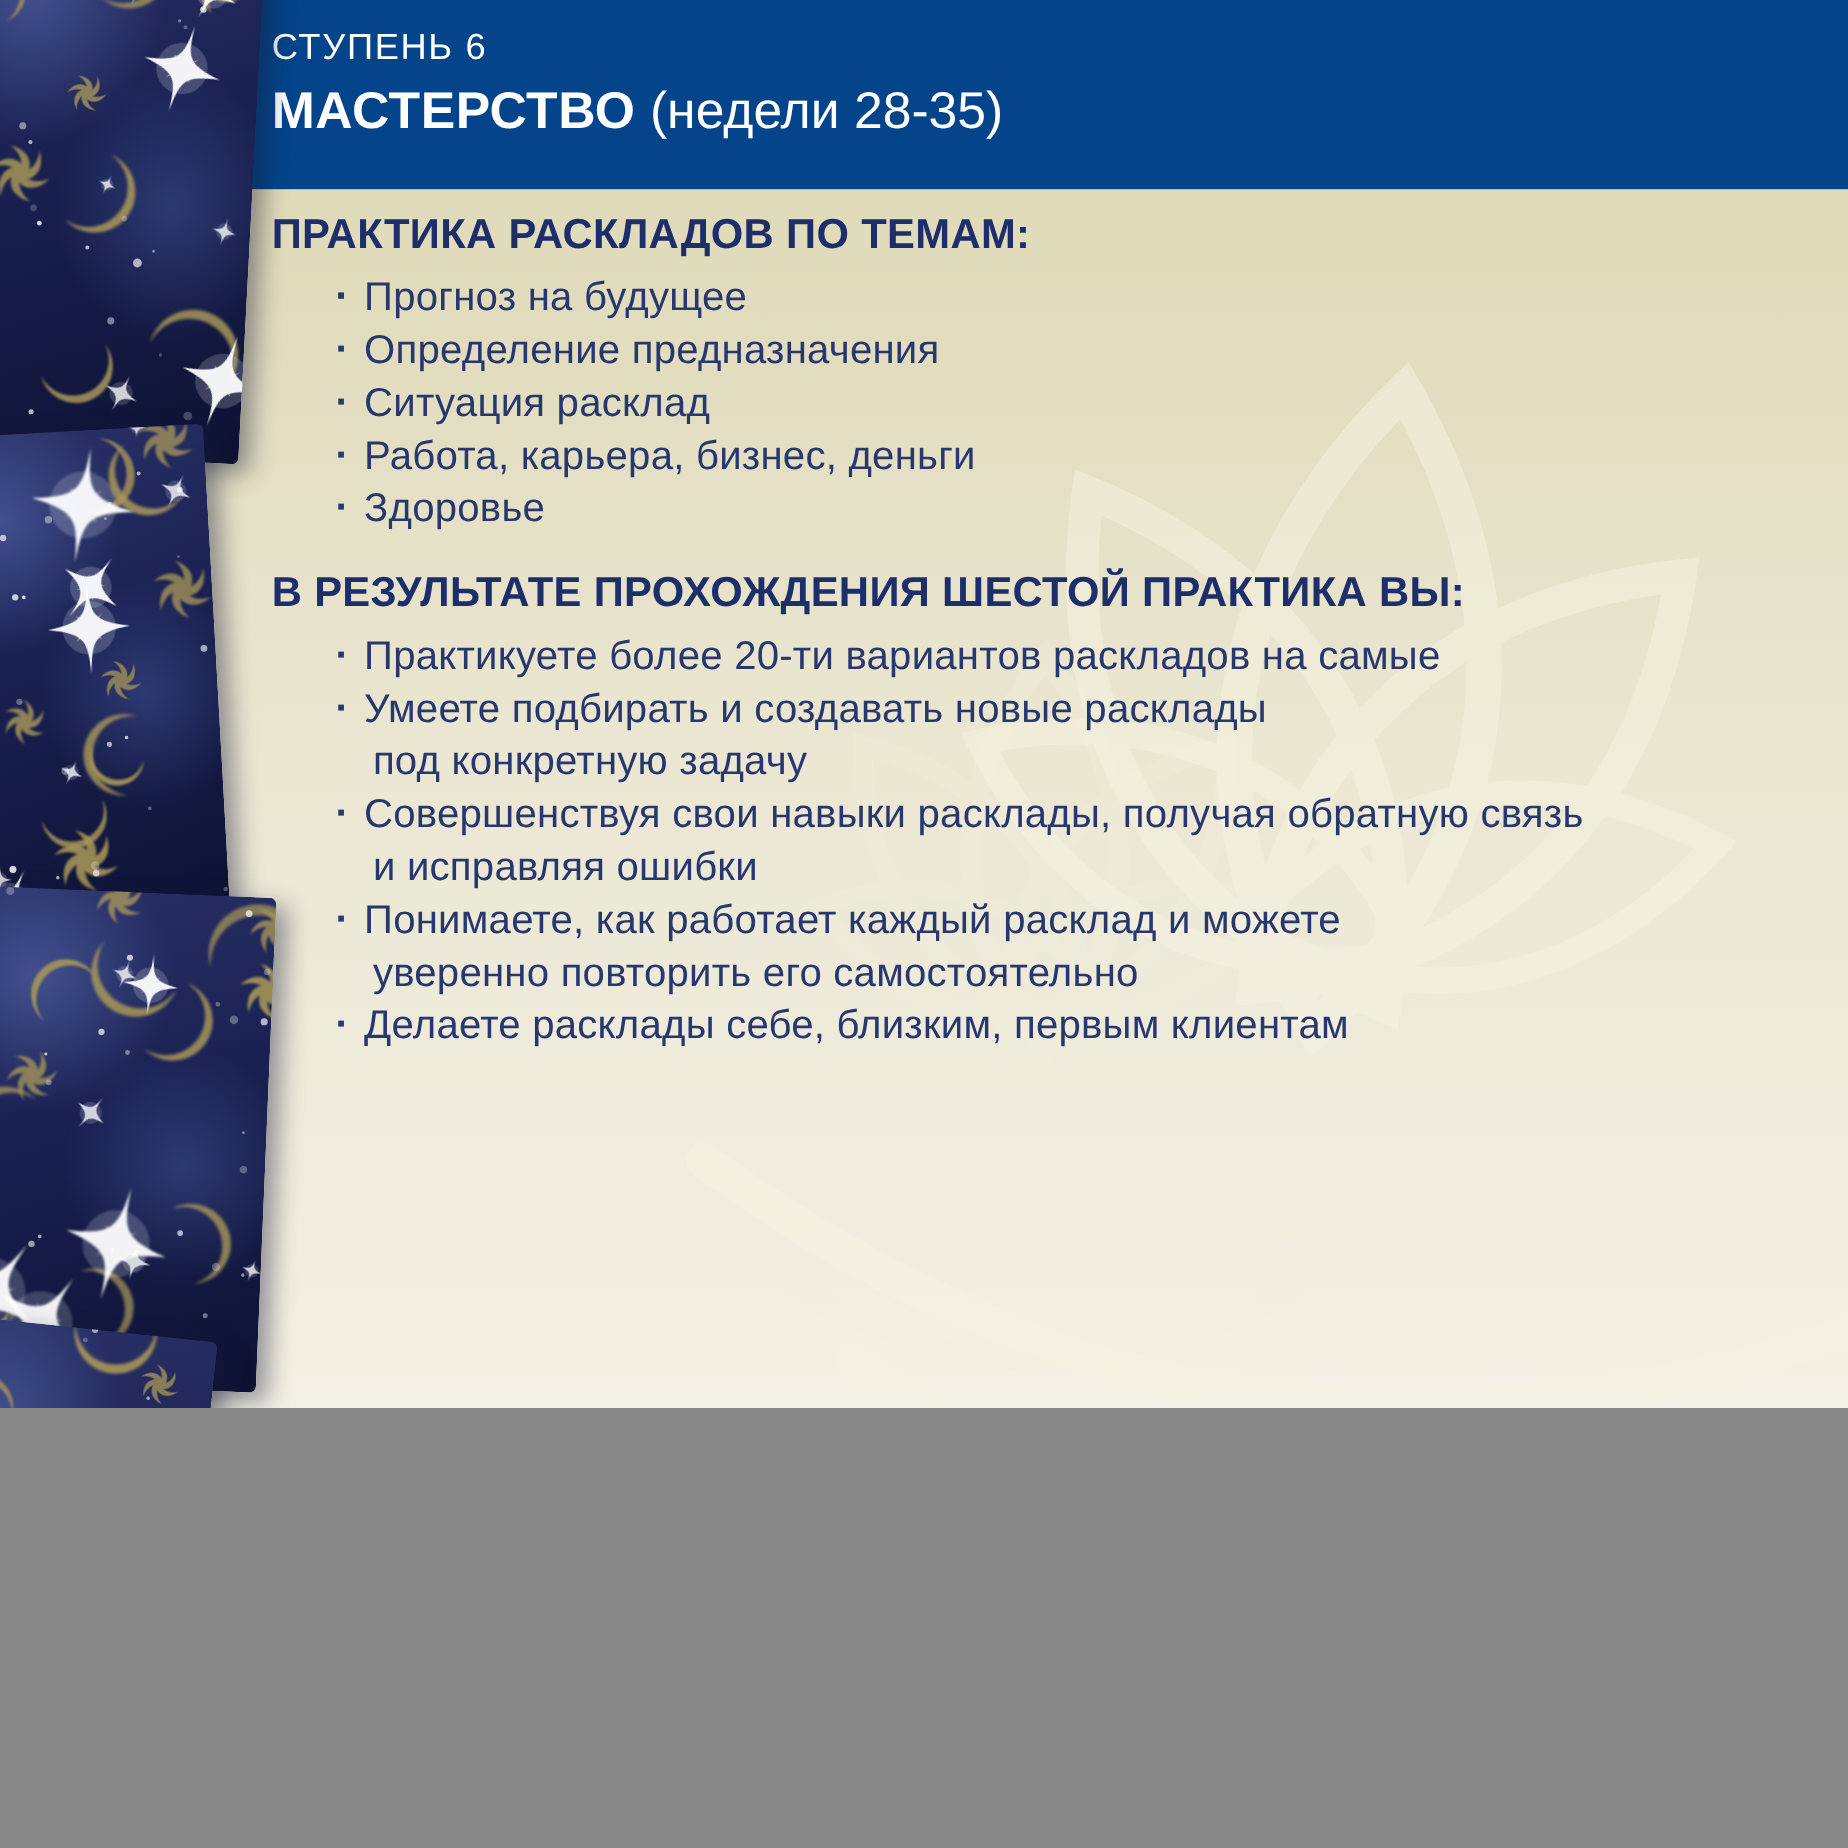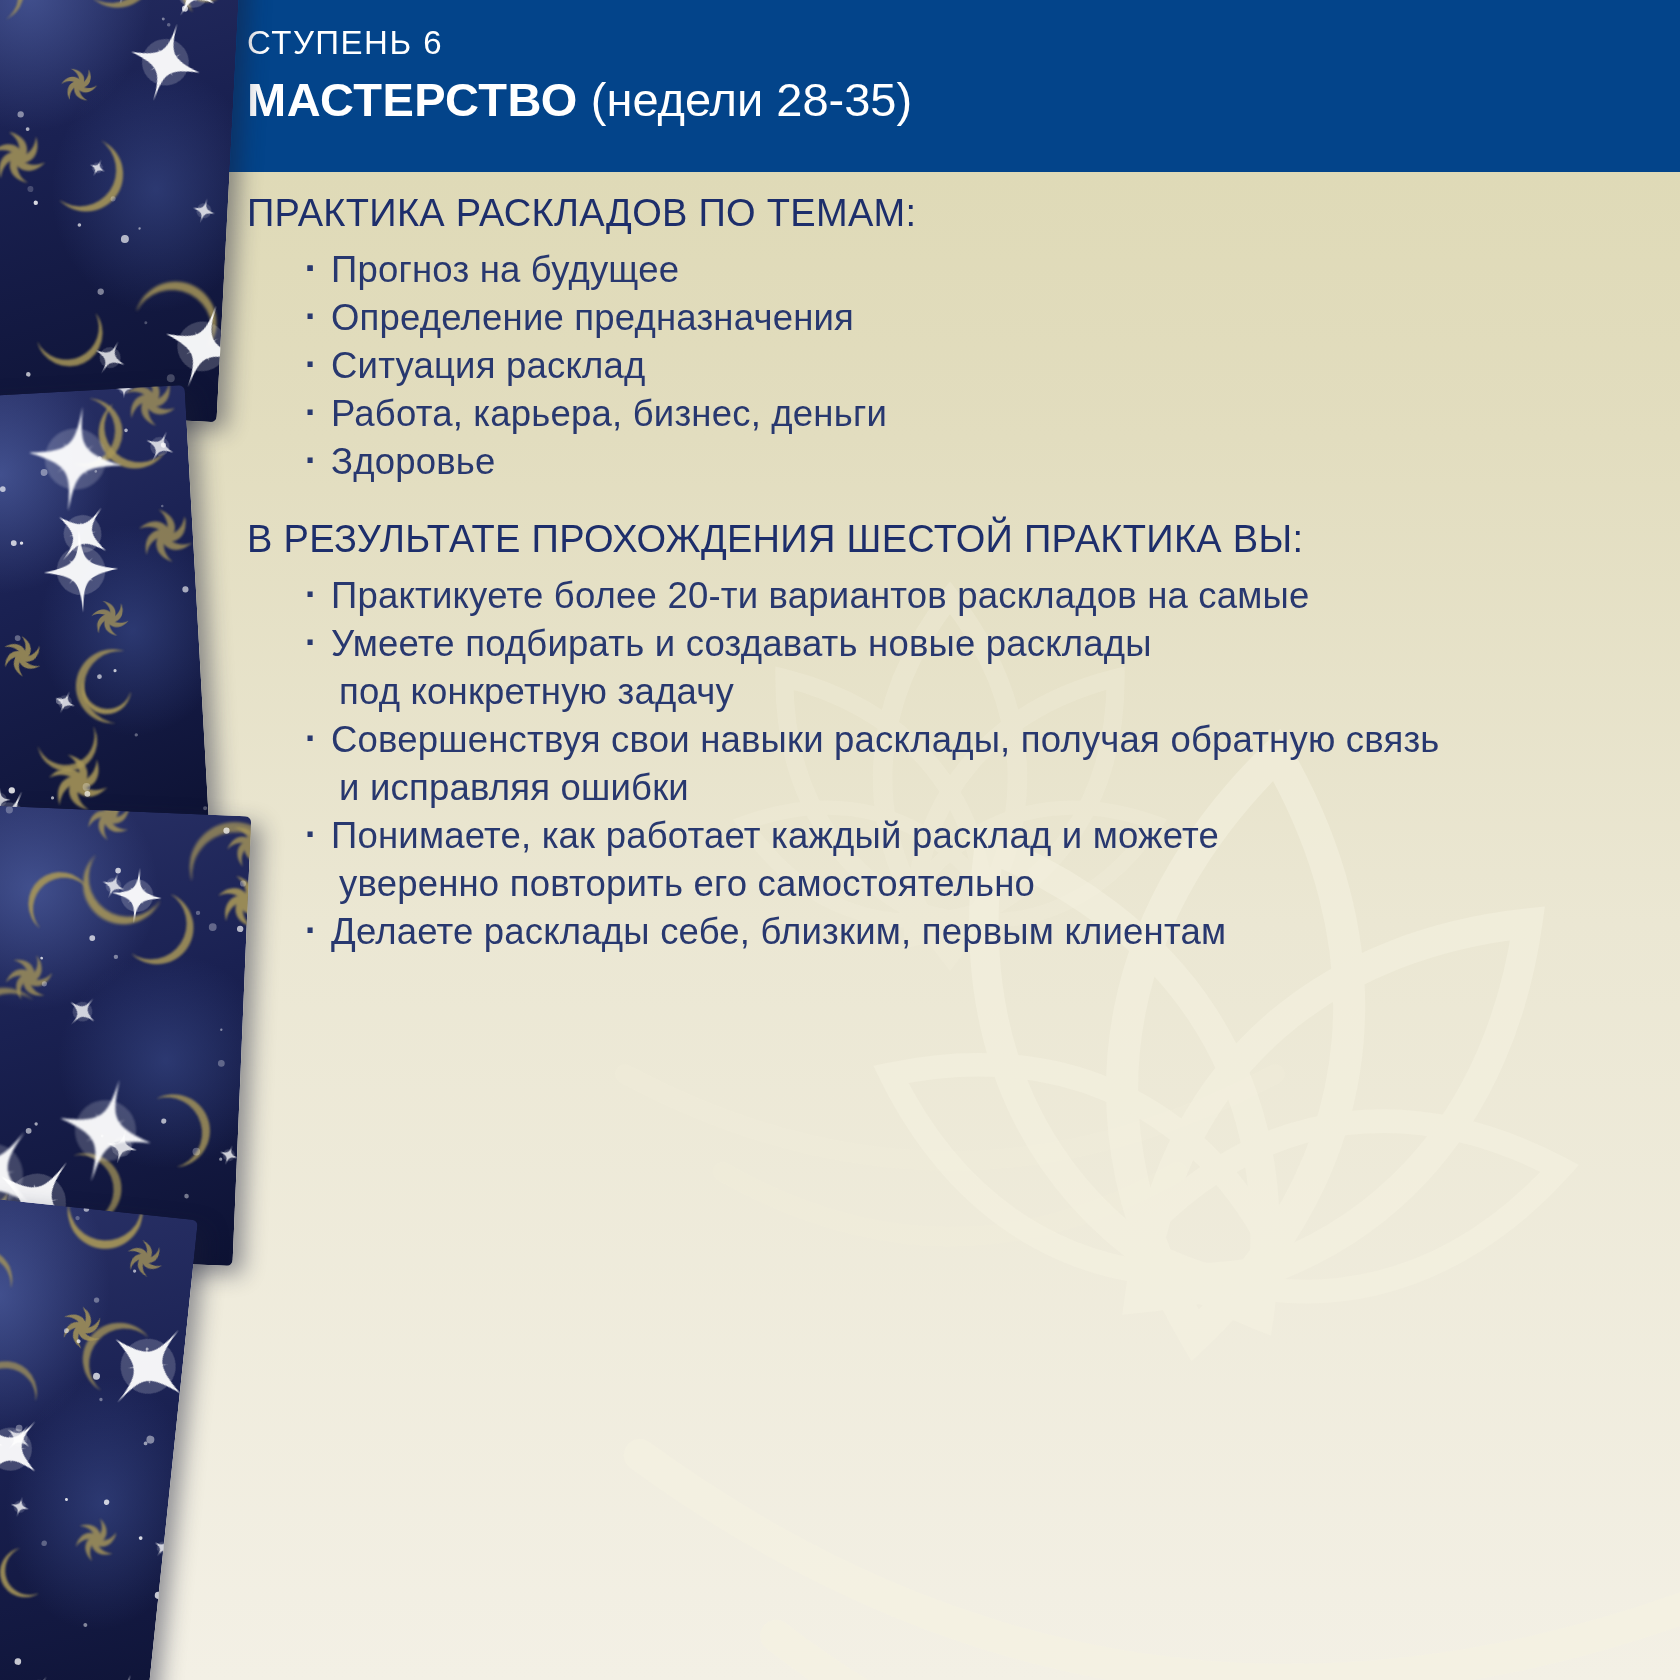--- a/index.html
+++ b/index.html
@@ -1,38 +1,38 @@
 <!DOCTYPE html>
 <html style="--c-band: #03448a; --c-head: #1d2e6b; --c-body: #28386f; --c-bg1: #ddd8b2; --c-bg2: #f3f0e5; --c-sky: #1a2152;"><head>
 <meta charset="utf-8">
 <style>
   html,body{margin:0;padding:0;background:#888;}
   .page{
-    position:relative;width:1680px;height:1680px;overflow:hidden;
+    position:relative;width:1680px;height:1280px;overflow:hidden;
     font-family:"Liberation Sans",sans-serif;
     background:linear-gradient(180deg,
       var(--c-bg1,#ddd8b2) 0%, #e2ddbf 26%, #ebe7d3 55%,
       var(--c-bg2,#f3f0e5) 100%);
   }
   
   .header-band{
     position:absolute;left:0;top:0;width:100%;height:172px;
     background:var(--c-band,#03448a);z-index:2;
   }
   .header-text{position:absolute;left:247px;top:22px;color:#fff;}
   .stage{font-size:33px;line-height:42px;font-weight:400;letter-spacing:1.5px;}
   .title{font-size:47px;line-height:64px;margin-top:4px;white-space:pre-wrap;}
   .title .tb{font-weight:700;letter-spacing:.5px;}
   .title .tr{font-weight:400;}
   
   .content{position:absolute;left:247px;top:190px;right:40px;z-index:4;}
   .section{margin:0;}
   .section + .section{margin-top:30px;}
   .section h2{
-    margin:0 0 10px;font-size:38px;line-height:46px;font-weight:400;
+    margin:0 0 10px;font-size:38px;line-height:46px;font-weight:700;
     color:var(--c-head,#1d2e6b);letter-spacing:.3px;
   }
   .section ul{list-style:none;margin:0;padding:0;}
   .section li{font-size:36.5px;line-height:48px;color:var(--c-body,#28386f);}
   .line{position:relative;padding-left:84px;letter-spacing:.2px;}
   .line.cont{padding-left:92px;}
   .line .dot{position:absolute;left:58px;top:-1px;font-weight:700;}
   
   .wm{position:absolute;pointer-events:none;}
   .wm svg{display:block;width:100%;height:100%;}

